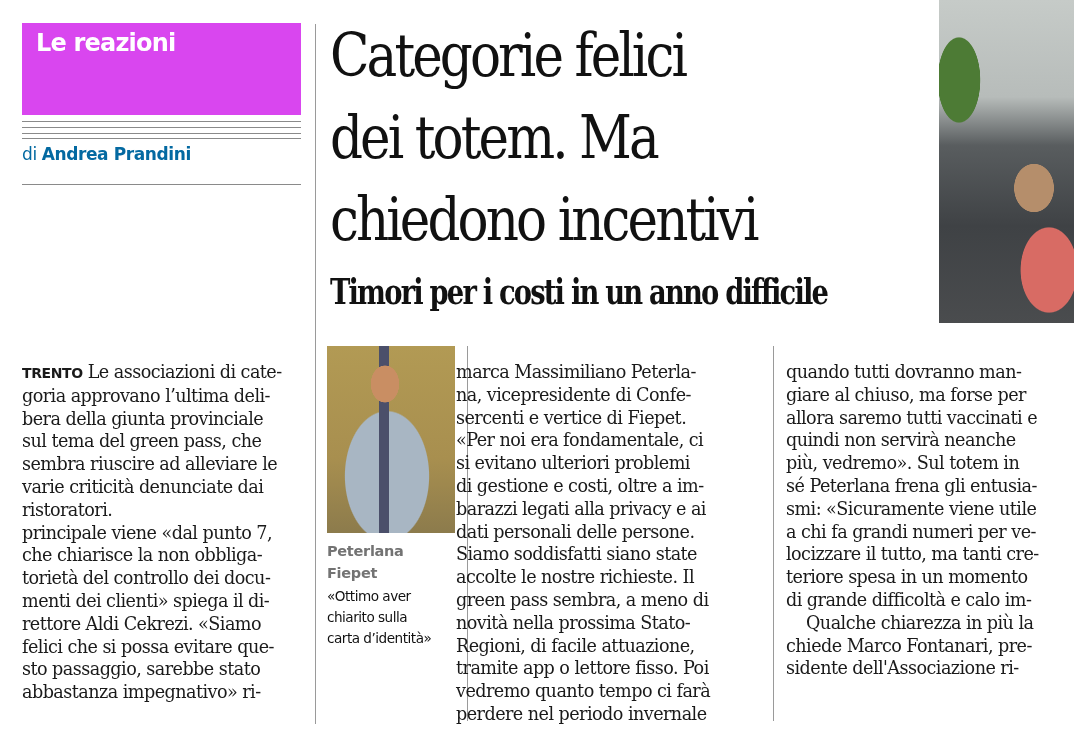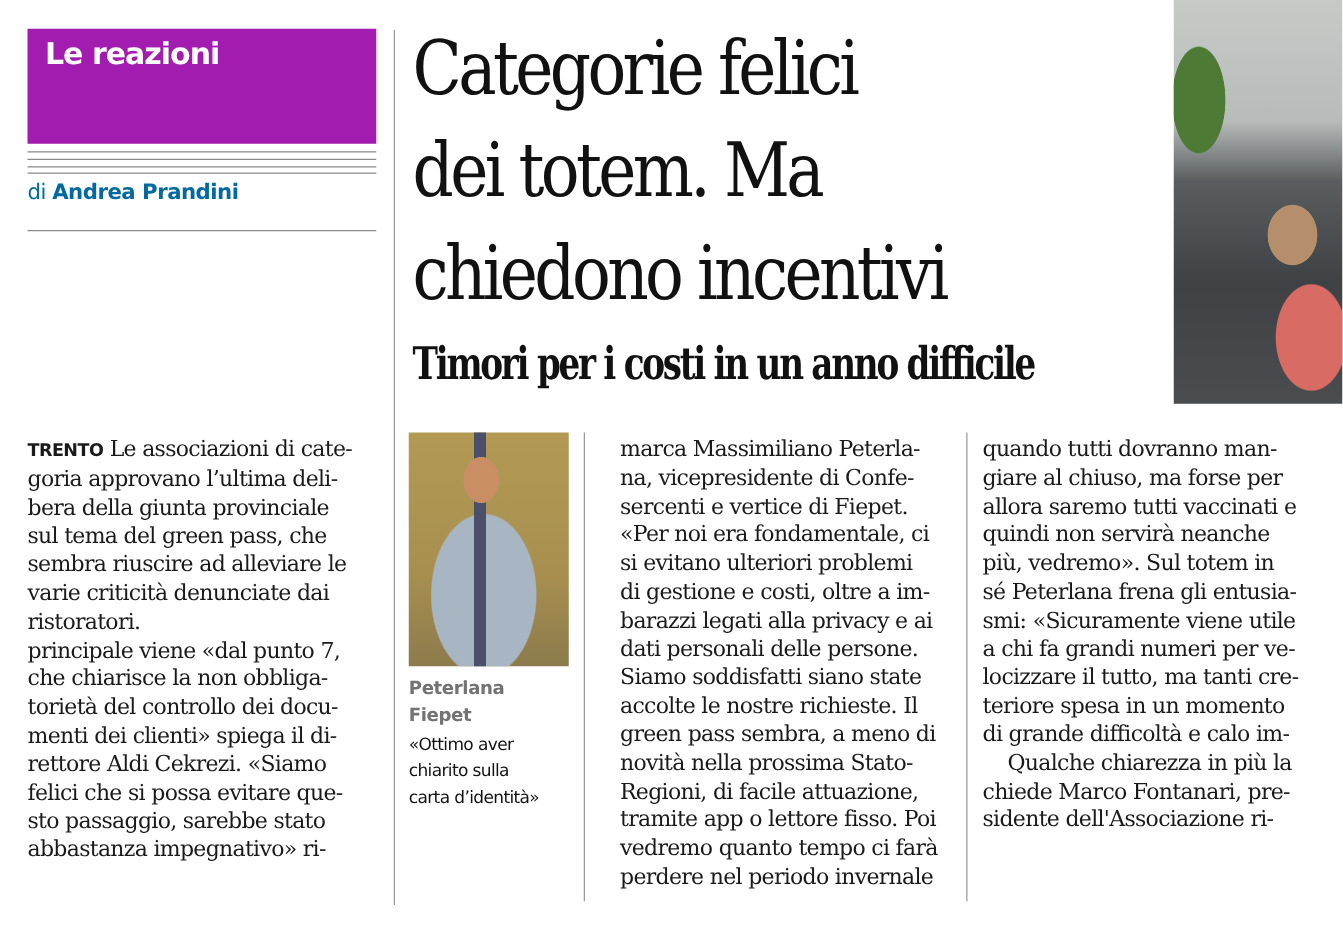--- a/index.html
+++ b/index.html
@@ -1,21 +1,21 @@
 <!DOCTYPE html>
 <html><head>
   <meta charset="utf-8">
   <style>
     * { margin: 0; padding: 0; box-sizing: border-box; }
     html, body { width: 1074px; height: 745px; background: #ffffff; overflow: hidden; }
     body { position: relative; font-family: "DejaVu Serif", serif; color: #141414; }
 
     .kicker-box {
       position: absolute; left: 22px; top: 23px; width: 279px; height: 92px;
-      background: #a21caf;
+      background: #d946ef;
     }
     .kicker-text {
       position: absolute; left: 14px; top: 6px;
       font-family: "DejaVu Sans", sans-serif; font-weight: bold; font-size: 24px;
       color: #ffffff; letter-spacing: -0.8px;
     }
     .rule { position: absolute; left: 22px; width: 279px; height: 1px; background: #8a8a8a; }
     .byline {
       position: absolute; left: 22px; top: 144px;
       font-family: "DejaVu Sans", sans-serif; font-size: 17px; color: #0369a1;
@@ -40,21 +40,21 @@
 
     .photo-right {
       position: absolute; left: 939px; top: 0; width: 135px; height: 323px;
       background:
         radial-gradient(ellipse 28px 34px at 95px 188px, #b58e6b 0 70%, transparent 72%),
         radial-gradient(ellipse 40px 60px at 110px 270px, #d86b64 0 70%, transparent 72%),
         radial-gradient(ellipse 30px 60px at 20px 80px, #4d7b35 0 70%, transparent 72%),
         linear-gradient(180deg, #c6cbc8 0%, #b7bcba 30%, #595d5f 45%, #3f4245 70%, #4a4c4e 100%);
     }
 
-    .col { position: absolute; font-family: "DejaVu Serif", serif; font-size: 17.6px; line-height: 22.8px; color: #1a1a1a; letter-spacing: -0.55px; }
+    .col { position: absolute; font-family: "DejaVu Serif", serif; font-size: 17.6px; line-height: 22.8px; color: #1a1a1a; letter-spacing: -0.55px; margin-top: 12px; }
     .col p { white-space: nowrap; }
     .dateline { font-family: "DejaVu Sans", sans-serif; font-weight: bold; font-size: 14px; letter-spacing: -0.4px; }
     .indent { padding-left: 20px; }
 
     .photo-person {
       position: absolute; left: 327px; top: 346px; width: 128px; height: 187px;
       background:
         radial-gradient(ellipse 20px 26px at 58px 38px, #c98e63 0 70%, transparent 72%),
         linear-gradient(90deg, transparent 0 52px, #4b4f6a 52px 62px, transparent 62px),
         radial-gradient(ellipse 52px 80px at 60px 130px, #a8b6c3 0 80%, transparent 82%),
@@ -123,21 +123,21 @@
 <div class="caption-name">
   <p>Peterlana</p>
   <p>Fiepet</p>
 </div>
 <div class="caption-quote">
   <p>«Ottimo aver</p>
   <p>chiarito sulla</p>
   <p>carta d’identità»</p>
 </div>
 
-<div class="col" style="left:496px; top:349px; width:290px">
+<div class="col" style="left:456px; top:349px; width:290px">
   <p>marca Massimiliano Peterla-</p>
   <p>na, vicepresidente di Confe-</p>
   <p>sercenti e vertice di Fiepet.</p>
   <p>«Per noi era fondamentale, ci</p>
   <p>si evitano ulteriori problemi</p>
   <p>di gestione e costi, oltre a im-</p>
   <p>barazzi legati alla privacy e ai</p>
   <p>dati personali delle persone.</p>
   <p>Siamo soddisfatti siano state</p>
   <p>accolte le nostre richieste. Il</p>

